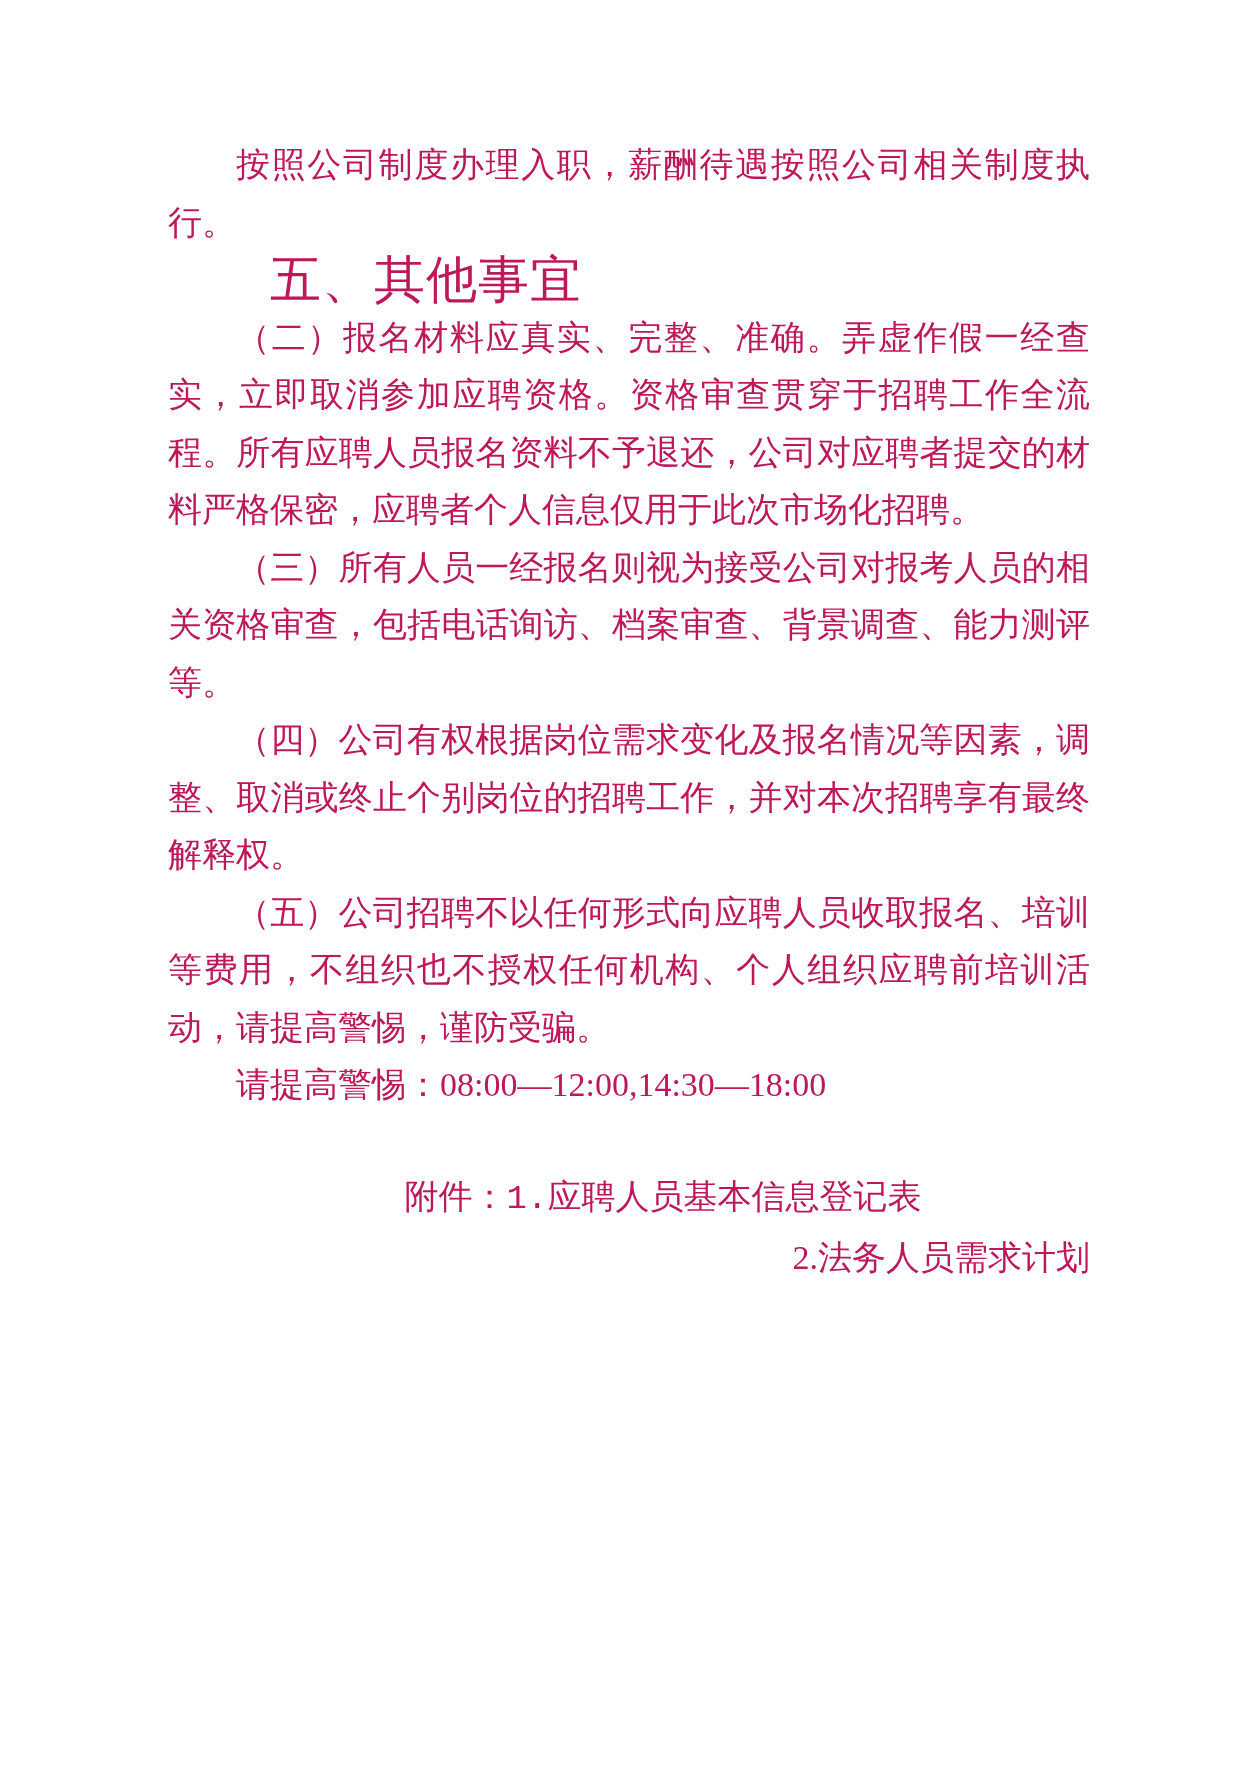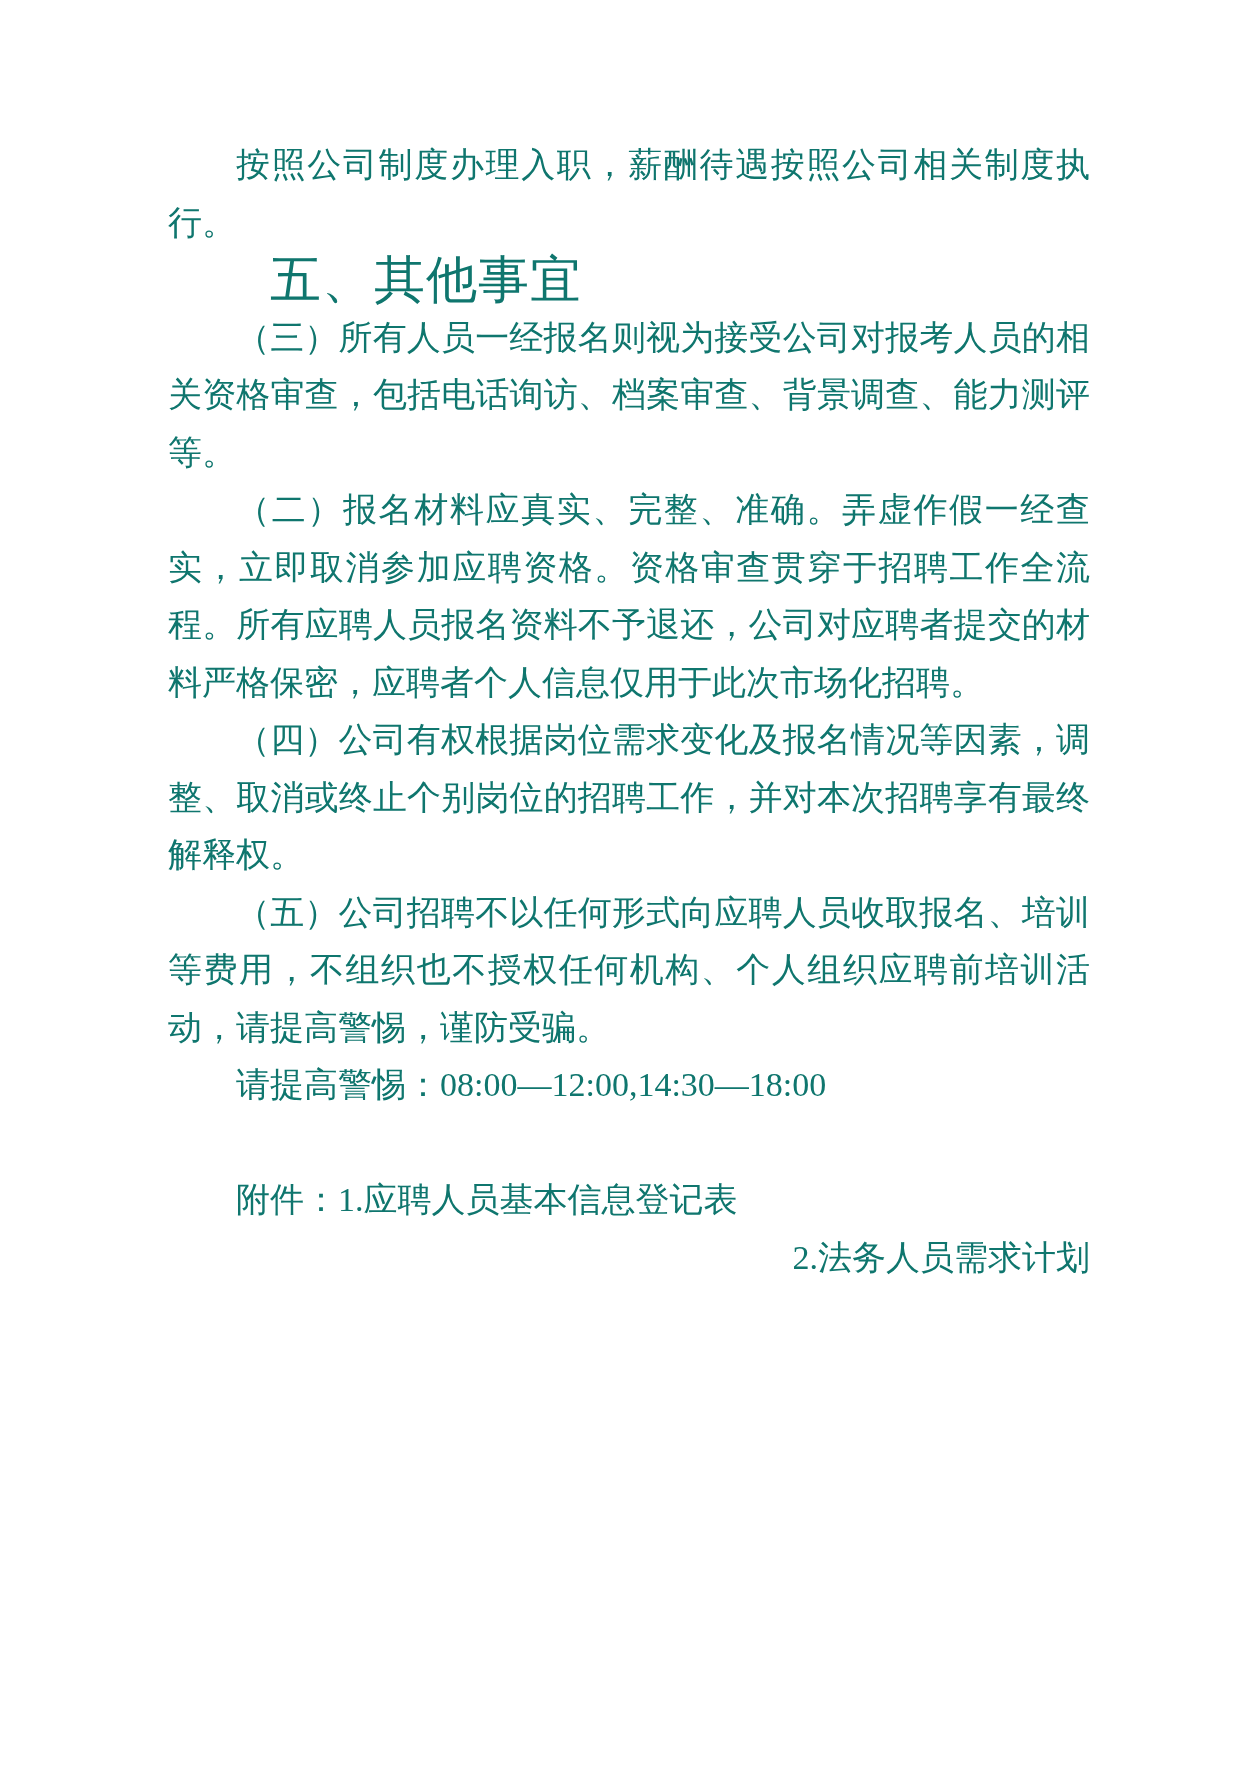--- a/index.html
+++ b/index.html
@@ -5,21 +5,21 @@
   html, body {
     margin: 0;
     padding: 0;
     background: #ffffff;
   }
   .page {
     position: relative;
     width: 1256px;
     height: 1765px;
     background: #ffffff;
-    color: #0f766e;
+    color: #be185d;
     box-sizing: border-box;
     padding: 136px 166px 0 168px;
     font-family: "Liberation Serif", "DejaVu Serif", serif;
     font-size: 34px;
     line-height: 57.5px;
     overflow: hidden;
   }
   .para {
     margin: 0;
     text-indent: 2em;
@@ -36,41 +36,42 @@
     margin: 0;
     text-indent: 2em;
     text-align: left;
   }
   .attachments {
     margin-top: 57.5px;
   }
   .attach-first {
     margin: 0;
     text-indent: 2em;
-    text-align: left;
+    text-align: center;
+    font-family: Liberation Mono, monospace;
   }
   .attach-second {
     margin: 0 0 0 5em;
     text-indent: 0;
     text-align: right;
   }
 </style>
 </head>
 <body>
 
 <div class="page">
 
   <p class="para">按照公司制度办理入职，薪酬待遇按照公司相关制度执行。</p>
 
   <h2 class="heading">五、其他事宜</h2>
 
 
+  <p class="para">（二）报名材料应真实、完整、准确。弄虚作假一经查实，立即取消参加应聘资格。资格审查贯穿于招聘工作全流程。所有应聘人员报名资料不予退还，公司对应聘者提交的材料严格保密，应聘者个人信息仅用于此次市场化招聘。</p>
+
   <p class="para">（三）所有人员一经报名则视为接受公司对报考人员的相关资格审查，包括电话询访、档案审查、背景调查、能力测评等。</p>
-
-  <p class="para">（二）报名材料应真实、完整、准确。弄虚作假一经查实，立即取消参加应聘资格。资格审查贯穿于招聘工作全流程。所有应聘人员报名资料不予退还，公司对应聘者提交的材料严格保密，应聘者个人信息仅用于此次市场化招聘。</p>
 
   <p class="para">（四）公司有权根据岗位需求变化及报名情况等因素，调整、取消或终止个别岗位的招聘工作，并对本次招聘享有最终解释权。</p>
 
   <p class="para">（五）公司招聘不以任何形式向应聘人员收取报名、培训等费用，不组织也不授权任何机构、个人组织应聘前培训活动，请提高警惕，谨防受骗。</p>
 
 
 
   <p class="contact-line"><span>请提高警惕：</span><span>08:00—12:00,14:30—18:00</span></p>
 
   <div class="attachments">

